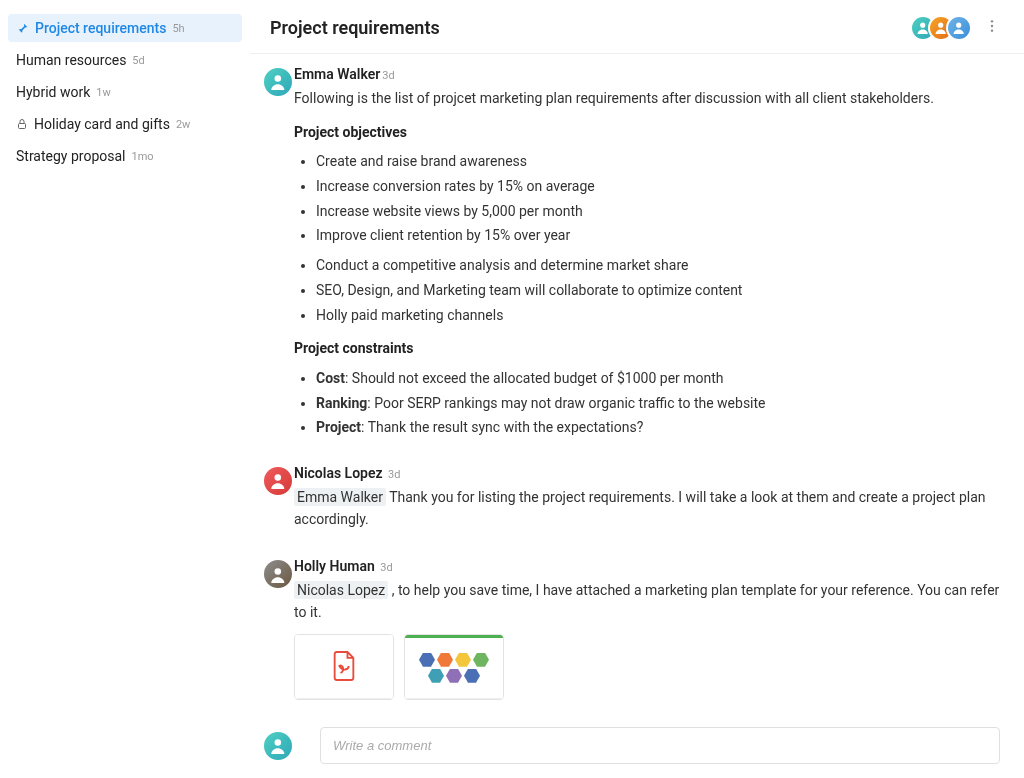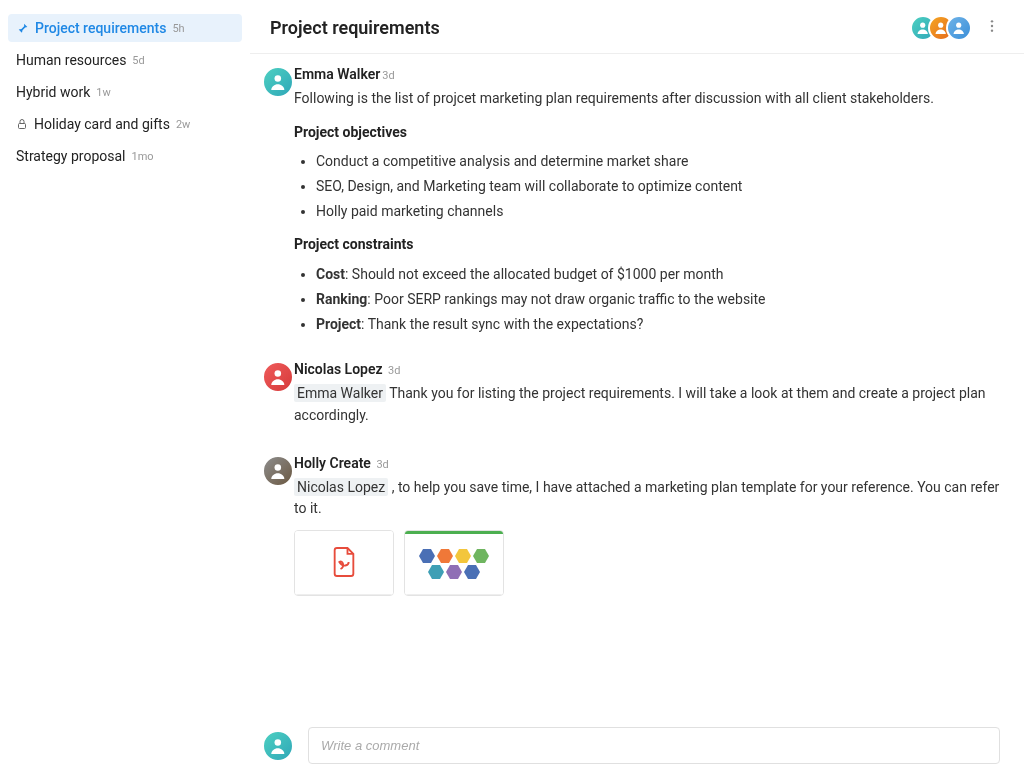--- a/index.html
+++ b/index.html
@@ -146,21 +146,21 @@
   }
   .attachment-thumb.green-border{ border-top:3px solid #4caf50;}
   .hexgrid { display:flex; flex-wrap:wrap; gap:2px; width:80px; justify-content:center;}
   .hex { width:16px; height:14px; clip-path: polygon(25% 0,75% 0,100% 50%,75% 100%,25% 100%,0 50%);}
   .hex.c1{background:#4a6fb5;} .hex.c2{background:#f07838;} .hex.c3{background:#f3c63c;}
   .hex.c4{background:#6fb560;} .hex.c5{background:#3e9fb5;} .hex.c6{background:#8f6fb5;}
 
   
   .composer {
     display:flex;
-    gap:14px;
+    gap:26px;
     align-items:center;
     padding: 10px 24px 14px 12px;
   }
   .composer-input {
     flex:1;
     border:1px solid #e0e0e0;
     border-radius:4px;
     padding:10px 12px;
     font-size:13px;
     color:#333;
@@ -251,20 +251,26 @@
             </svg>
         </span>
         <div class="comment-body">
           <div class="comment-head">
             <span class="author">Emma Walker</span><span class="time">3d</span>
           </div>
           <div class="comment-text">
             <p>Following is the list of projcet marketing plan requirements after discussion with all client stakeholders.</p>
 
             <h4>Project objectives</h4>
+            <ul>
+              <li>Create and raise brand awareness</li>
+              <li>Increase conversion rates by 15% on average</li>
+              <li>Increase website views by 5,000 per month</li>
+              <li>Improve client retention by 15% over year</li>
+            </ul>
 
             <ul>
               <li>Conduct a competitive analysis and determine market share</li>
               <li>SEO, Design, and Marketing team will collaborate to optimize content</li>
               <li>Holly paid marketing channels</li>
             </ul>
 
             <h4>Project constraints</h4>
             <ul>
               <li><b>Cost</b><span>: Should not exceed the allocated budget of $1000 per month</span></li>
@@ -295,21 +301,21 @@
 
       <div class="comment">
         <span class="avatar lg brown">
           <svg viewBox="0 0 24 24" fill="#fff">
               <circle cx="12" cy="8" r="4"></circle>
               <path d="M4 22c0-4 4-7 8-7s8 3 8 7"></path>
             </svg>
         </span>
         <div class="comment-body">
           <div class="comment-head">
-            <span class="author">Holly Create</span>
+            <span class="author">Holly Human</span>
             <span class="time">3d</span>
           </div>
           <div class="comment-text">
             <p><span class="mention">Nicolas Lopez</span><span> , to help you save time, I have attached a marketing plan template for your reference. You can refer to it.</span></p>
           </div>
           <div class="attachments">
             <div class="attachment">
               <div class="attachment-thumb">
                 <svg width="28" height="34" viewBox="0 0 24 28" fill="none" stroke="#e74c3c" stroke-width="1.6">
                   <path d="M6 2h9l5 5v17a2 2 0 0 1-2 2H6a2 2 0 0 1-2-2V4a2 2 0 0 1 2-2z"></path>

